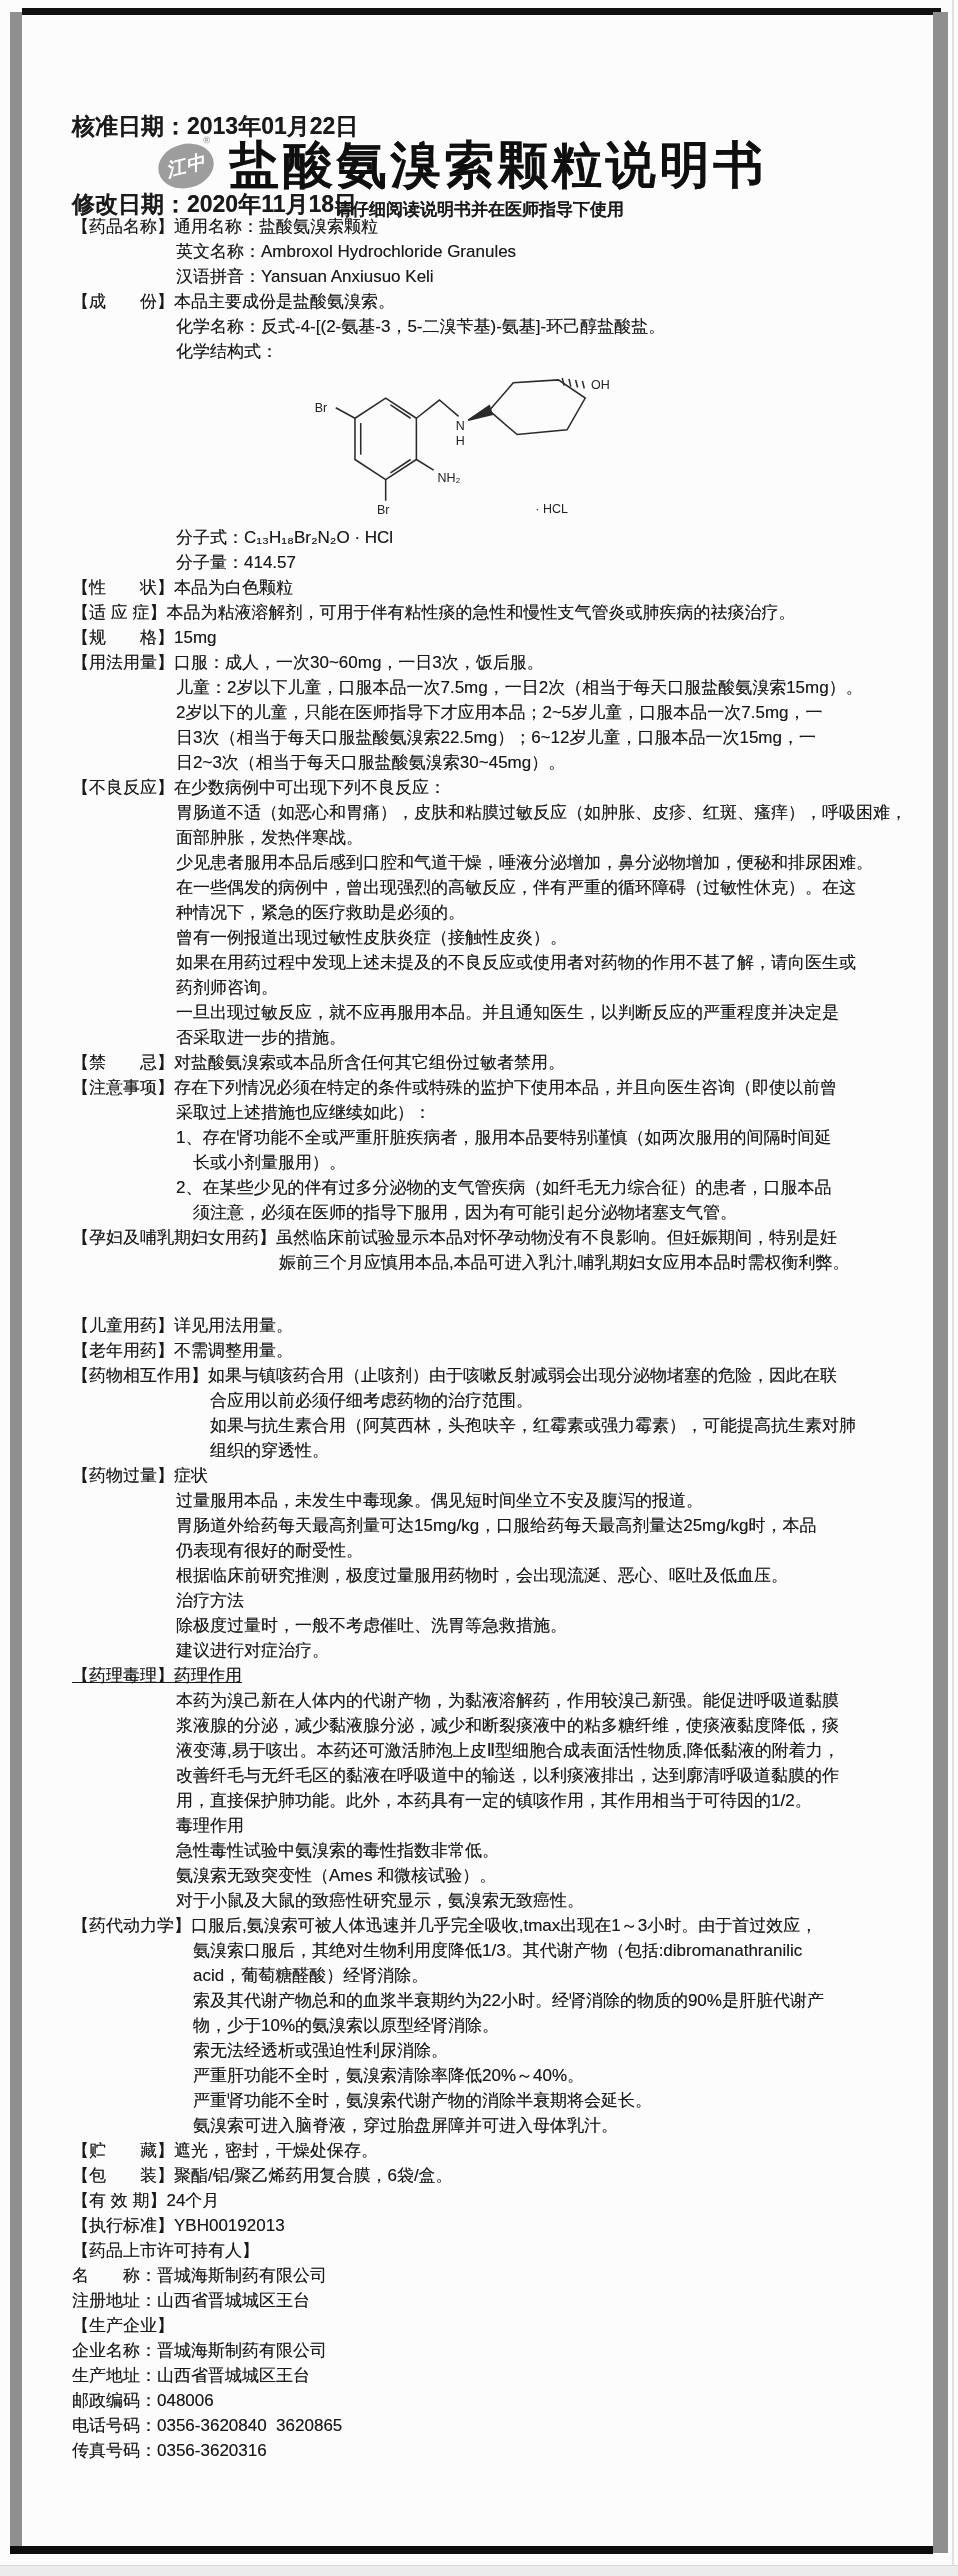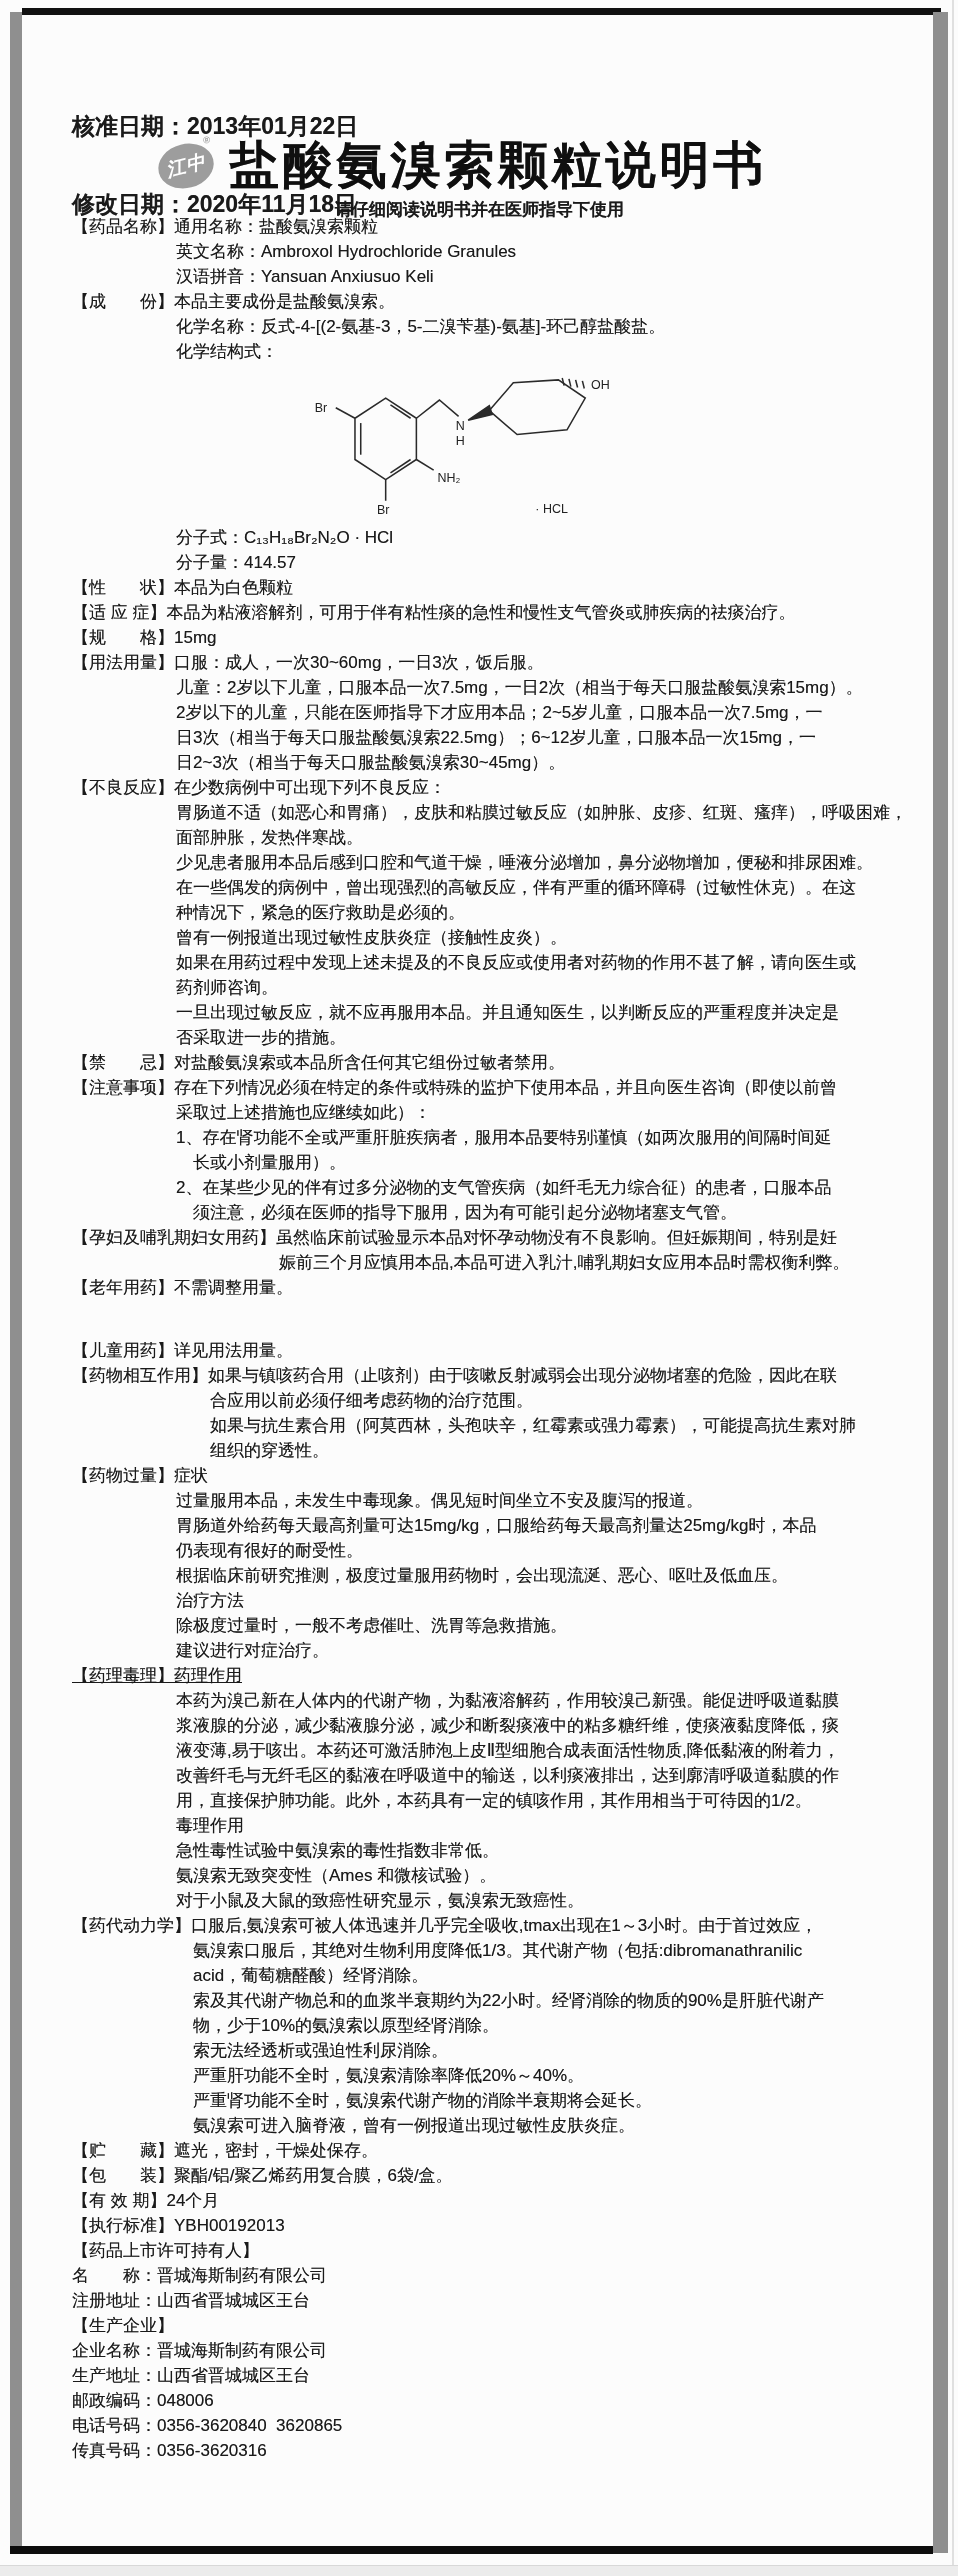--- a/index.html
+++ b/index.html
@@ -135,22 +135,22 @@
       <div class="line" style="padding-left: 104px;">否采取进一步的措施。</div>
       <div class="line" style="padding-left: 0px;">【禁　　忌】对盐酸氨溴索或本品所含任何其它组份过敏者禁用。</div>
       <div class="line" style="padding-left: 0px;">【注意事项】存在下列情况必须在特定的条件或特殊的监护下使用本品，并且向医生咨询（即使以前曾</div>
       <div class="line" style="padding-left: 104px;">采取过上述措施也应继续如此）：</div>
       <div class="line" style="padding-left: 104px;">1、存在肾功能不全或严重肝脏疾病者，服用本品要特别谨慎（如两次服用的间隔时间延</div>
       <div class="line" style="padding-left: 121px;">长或小剂量服用）。</div>
       <div class="line" style="padding-left: 104px;">2、在某些少见的伴有过多分泌物的支气管疾病（如纤毛无力综合征）的患者，口服本品</div>
       <div class="line" style="padding-left: 121px;">须注意，必须在医师的指导下服用，因为有可能引起分泌物堵塞支气管。</div>
       <div class="line" style="padding-left: 0px;">【孕妇及哺乳期妇女用药】虽然临床前试验显示本品对怀孕动物没有不良影响。但妊娠期间，特别是妊</div>
       <div class="line" style="padding-left: 207px;">娠前三个月应慎用本品,本品可进入乳汁,哺乳期妇女应用本品时需权衡利弊。</div>
+      <div class="line" style="padding-left: 0px; margin-top: 38px;">【儿童用药】详见用法用量。</div>
       <div class="line" style="padding-left: 0px;">【老年用药】不需调整用量。</div>
-      <div class="line" style="padding-left: 0px; margin-top: 38px;">【儿童用药】详见用法用量。</div>
       <div class="line" style="padding-left: 0px;">【药物相互作用】如果与镇咳药合用（止咳剂）由于咳嗽反射减弱会出现分泌物堵塞的危险，因此在联</div>
       <div class="line" style="padding-left: 138px;">合应用以前必须仔细考虑药物的治疗范围。</div>
       <div class="line" style="padding-left: 138px;">如果与抗生素合用（阿莫西林，头孢呋辛，红霉素或强力霉素），可能提高抗生素对肺</div>
       <div class="line" style="padding-left: 138px;">组织的穿透性。</div>
       <div class="line" style="padding-left: 0px;">【药物过量】症状</div>
       <div class="line" style="padding-left: 104px;">过量服用本品，未发生中毒现象。偶见短时间坐立不安及腹泻的报道。</div>
       <div class="line" style="padding-left: 104px;">胃肠道外给药每天最高剂量可达15mg/kg，口服给药每天最高剂量达25mg/kg时，本品</div>
       <div class="line" style="padding-left: 104px;">仍表现有很好的耐受性。</div>
       <div class="line" style="padding-left: 104px;">根据临床前研究推测，极度过量服用药物时，会出现流涎、恶心、呕吐及低血压。</div>
       <div class="line" style="padding-left: 104px;">治疗方法</div>
@@ -167,21 +167,21 @@
       <div class="line" style="padding-left: 104px;">氨溴索无致突变性（Ames 和微核试验）。</div>
       <div class="line" style="padding-left: 104px;">对于小鼠及大鼠的致癌性研究显示，氨溴索无致癌性。</div>
       <div class="line" style="padding-left: 0px;">【药代动力学】口服后,氨溴索可被人体迅速并几乎完全吸收,tmax出现在1～3小时。由于首过效应，</div>
       <div class="line" style="padding-left: 121px;">氨溴索口服后，其绝对生物利用度降低1/3。其代谢产物（包括:dibromanathranilic</div>
       <div class="line" style="padding-left: 121px;">acid，葡萄糖醛酸）经肾消除。</div>
       <div class="line" style="padding-left: 121px;">索及其代谢产物总和的血浆半衰期约为22小时。经肾消除的物质的90%是肝脏代谢产</div>
       <div class="line" style="padding-left: 121px;">物，少于10%的氨溴索以原型经肾消除。</div>
       <div class="line" style="padding-left: 121px;">索无法经透析或强迫性利尿消除。</div>
       <div class="line" style="padding-left: 121px;">严重肝功能不全时，氨溴索清除率降低20%～40%。</div>
       <div class="line" style="padding-left: 121px;">严重肾功能不全时，氨溴索代谢产物的消除半衰期将会延长。</div>
-      <div class="line" style="padding-left: 121px;">氨溴索可进入脑脊液，曾有一例报道出现过敏性皮肤炎症。</div>
+      <div class="line" style="padding-left: 121px;">氨溴索可进入脑脊液，穿过胎盘屏障并可进入母体乳汁。</div>
       <div class="line" style="padding-left: 0px;">【贮　　藏】遮光，密封，干燥处保存。</div>
       <div class="line" style="padding-left: 0px;">【包　　装】聚酯/铝/聚乙烯药用复合膜，6袋/盒。</div>
       <div class="line" style="padding-left: 0px;">【有 效 期】24个月</div>
       <div class="line" style="padding-left: 0px;">【执行标准】YBH00192013</div>
       <div class="line" style="padding-left: 0px;">【药品上市许可持有人】</div>
       <div class="line" style="padding-left: 0px;">名　　称：晋城海斯制药有限公司</div>
       <div class="line" style="padding-left: 0px;">注册地址：山西省晋城城区王台</div>
       <div class="line" style="padding-left: 0px;">【生产企业】</div>
       <div class="line" style="padding-left: 0px;">企业名称：晋城海斯制药有限公司</div>
       <div class="line" style="padding-left: 0px;">生产地址：山西省晋城城区王台</div>

